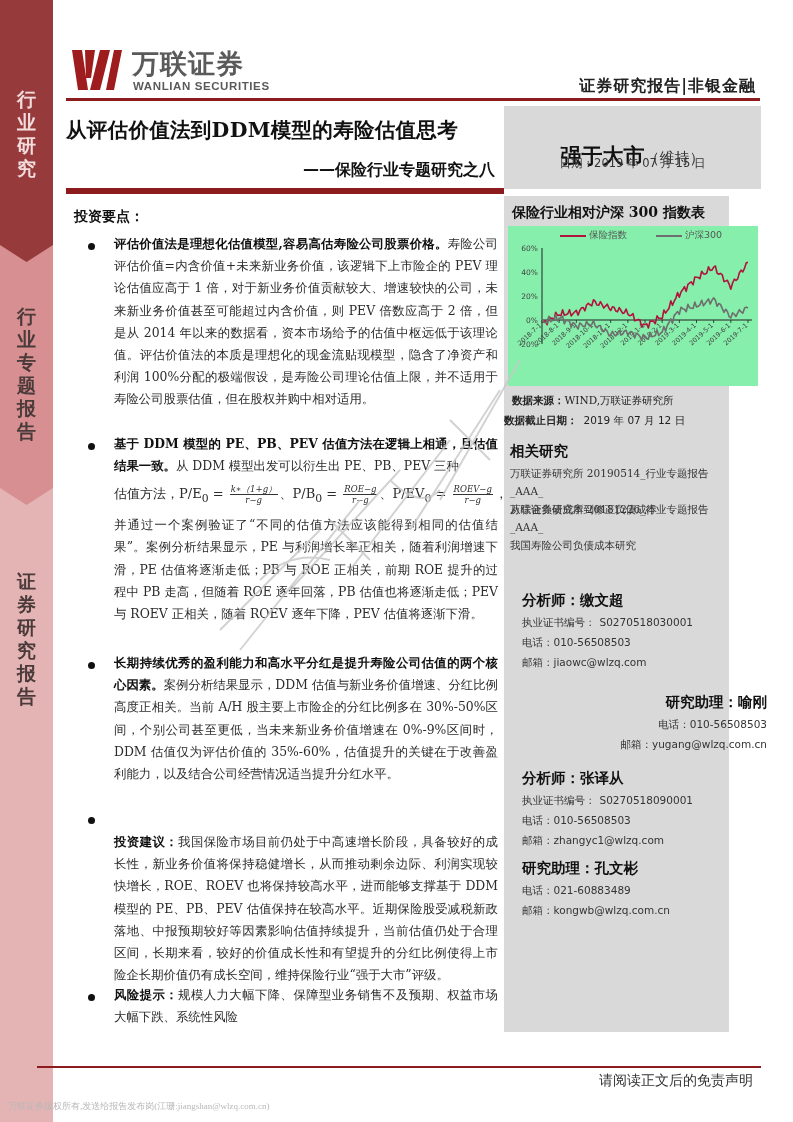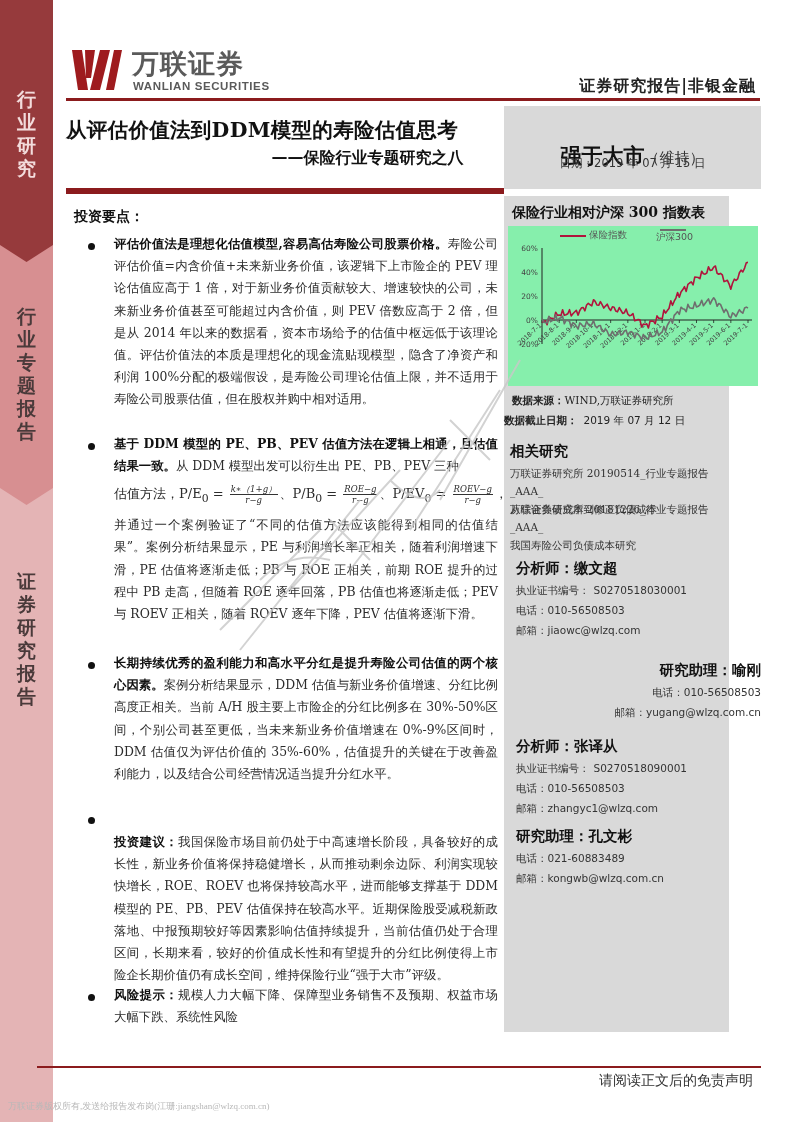--- a/index.html
+++ b/index.html
@@ -20,21 +20,21 @@
   
   .logo { position: absolute; left: 72px; top: 48px; width: 210px; height: 44px; }
   .logo-w { position: absolute; left: 0; top: 2px; width: 50px; height: 40px; }
   .logo-cn { position: absolute; left: 60px; top: -2px; font-family: "DejaVu Sans", sans-serif; font-size: 27px; font-weight: bold; color: #5a5a5a; letter-spacing: 1px; }
   .logo-en { position: absolute; left: 61px; top: 32px; font-family: "Liberation Sans", sans-serif; font-size: 11.5px; font-weight: bold; color: #5a5a5a; letter-spacing: 0.6px; }
 
   .report-type { position: absolute; right: 37px; top: 76px; font-size: 16px; font-weight: bold; color: #222; letter-spacing: 1px; }
   .rule-top { position: absolute; left: 66px; top: 98px; width: 694px; height: 3px; background: #8b1b1d; }
 
   .title { position: absolute; left: 66px; top: 116px; font-size: 20.5px; font-weight: bold; color: #111; letter-spacing: 0.3px; }
-  .subtitle { position: absolute; left: 240px; top: 148px; width: 255px; text-align: center; font-size: 16px; font-weight: bold; color: #111; }
+  .subtitle { position: absolute; left: 240px; top: 160px; width: 255px; text-align: right; font-size: 16px; font-weight: bold; color: #111; }
   .rule-title { position: absolute; left: 66px; top: 188px; width: 438px; height: 6px; background: #8b1b1d; }
 
   .rating-box { position: absolute; left: 504px; top: 106px; width: 257px; height: 83px; background: #d9d9d9; }
   .rating { position: absolute; left: 0; top: 12px; width: 100%; text-align: center; font-size: 21px; font-weight: bold; color: #111; margin-top: 24px; }
   .rating small { font-size: 15px; font-weight: normal; color: #333; }
   .rating-date { position: absolute; left: 0; top: 50px; width: 100%; text-align: center; font-family: "DejaVu Sans", sans-serif; font-size: 11.5px; color: #333; }
 
   
   .right-col { position: absolute; left: 504px; top: 196px; width: 225px; height: 836px; background: #d9d9d9; }
   .chart-title { position: absolute; left: 8px; top: 8px; font-size: 14px; font-weight: bold; color: #111; }
@@ -45,21 +45,21 @@
   .chart-svg { position: absolute; left: 0; top: 0; }
 
   .src { position: absolute; left: 8px; font-size: 10.5px; color: #222; }
   .src b { font-weight: bold; }
   .src-1 { top: 198px; }
   .src-2 { top: 218px; left: 0; }
 
   .rel-head { position: absolute; left: 6px; top: 246px; font-size: 14.5px; font-weight: bold; color: #111; }
   .rel-item { position: absolute; left: 6px; font-size: 10.5px; color: #333; line-height: 18px; }
 
-  .person { position: absolute; left: 12px; width: 245px; }
+  .person { position: absolute; left: 18px; width: 245px; margin-top: 32px; }
   .person-name { font-size: 14.5px; font-weight: bold; color: #111; line-height: 20px; margin-bottom: 2px; }
   .person-line { font-size: 10.5px; color: #333; line-height: 20px; font-family: "DejaVu Sans", sans-serif; }
   .person-line .lbl { font-family: "DejaVu Serif", serif; }
 
   
   .main { position: absolute; left: 70px; top: 205px; width: 430px; }
   .kp-head { position: absolute; left: 4px; top: 3px; font-size: 14px; font-weight: bold; color: #111; }
   .bullet { position: absolute; left: 18px; width: 7px; height: 7px; border-radius: 50%; background: #111; }
   .para { position: absolute; left: 44px; width: 384px; font-size: 12.4px; line-height: 22.2px; color: #2b2b2b; text-align: justify; }
   .para b { color: #111; font-weight: bold; }
@@ -130,21 +130,21 @@
 
 <div class="right-col">
   <div class="chart-title">保险行业相对沪深 300 指数表</div>
 
   <div class="chart-area">
     <div class="legend">
       <div class="legend-item" style="left:52px;">
         <span class="legend-swatch" style="background:#b0143c;"></span>
         <span>保险指数</span>
       </div>
-      <div class="legend-item" style="left:148px;flex-direction:column;">
+      <div class="legend-item" style="left:148px;">
         <span class="legend-swatch" style="background:#6e6e6e;"></span>
         <span>沪深300</span>
       </div>
     </div>
     <svg class="chart-svg" id="chart-svg" width="250" height="160">
         <line x1="34" y1="22" x2="34" y2="118" stroke="#222" stroke-width="1"></line>
         <line x1="34" y1="94" x2="244" y2="94" stroke="#222" stroke-width="1"></line>
         <text x="30" y="25" text-anchor="end" font-size="7.5" fill="#444" font-family="DejaVu Sans, sans-serif">60%</text>
         <text x="30" y="49" text-anchor="end" font-size="7.5" fill="#444" font-family="DejaVu Sans, sans-serif">40%</text>
         <text x="30" y="73" text-anchor="end" font-size="7.5" fill="#444" font-family="DejaVu Sans, sans-serif">20%</text>

